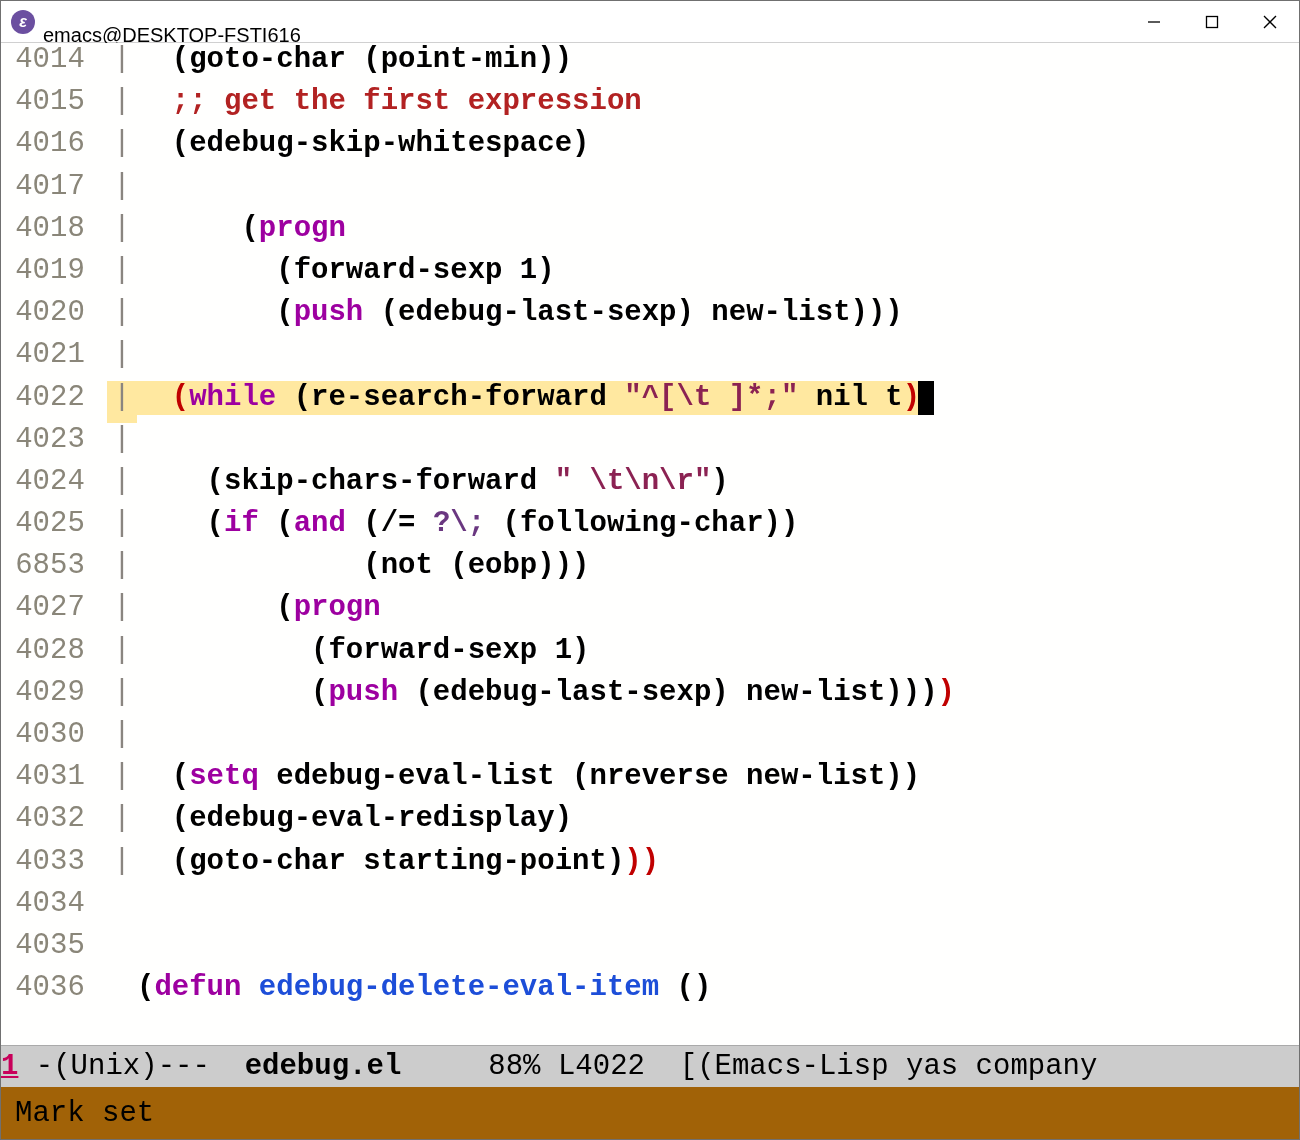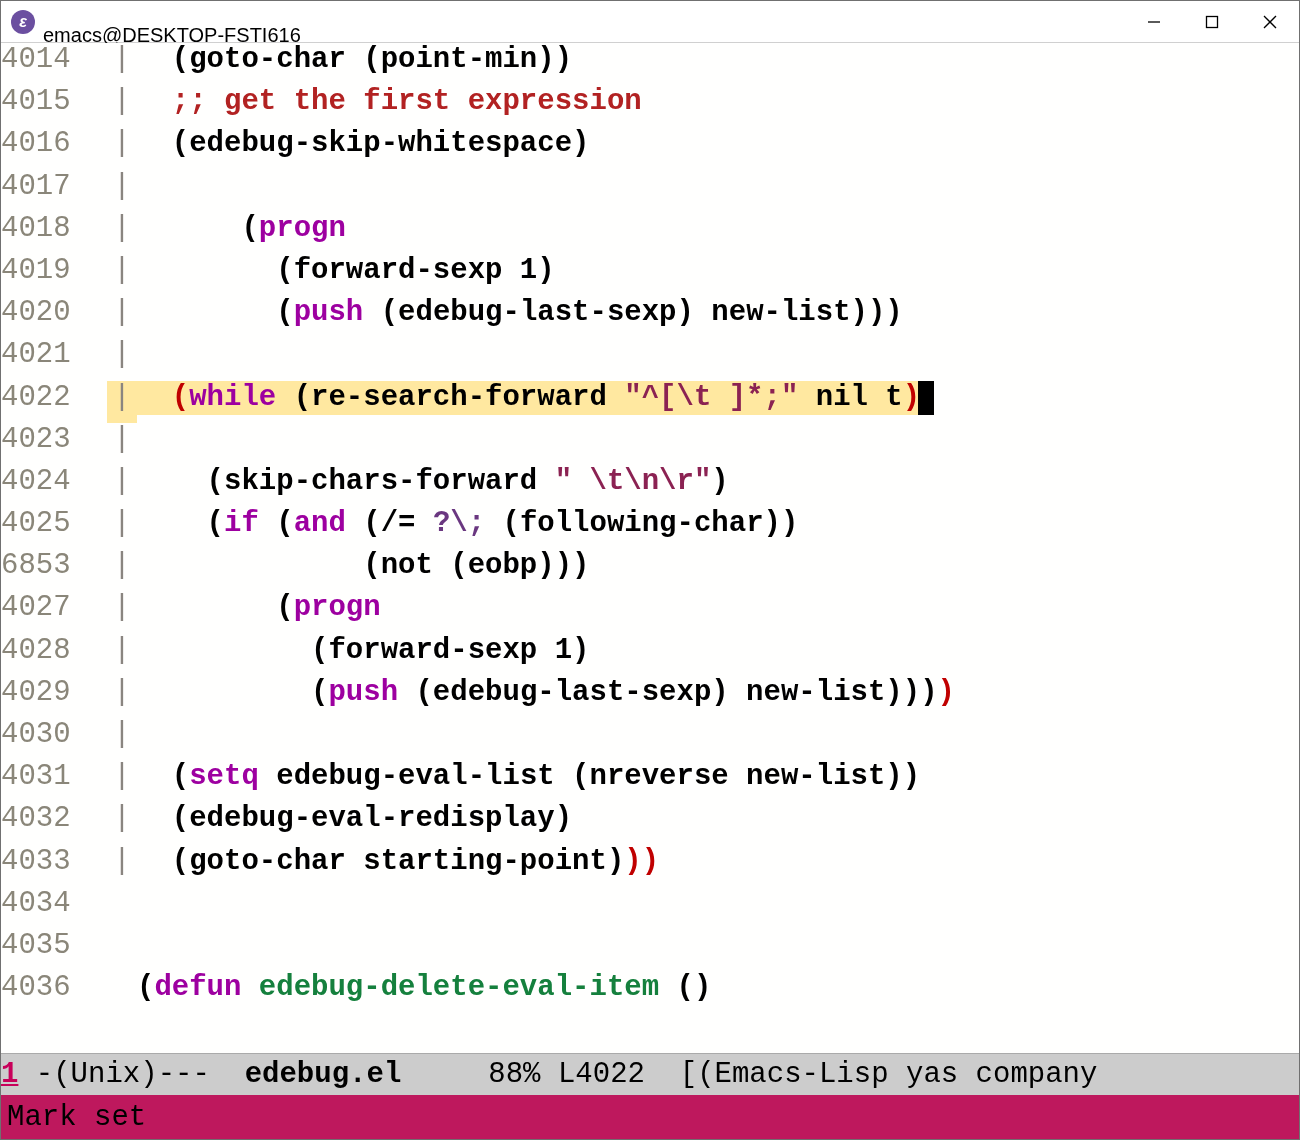--- a/index.html
+++ b/index.html
@@ -77,21 +77,21 @@
   }
   .line {
     display: flex;
     align-items: stretch;
     height: 42.2px;
     font-size: 29px;
     white-space: pre;
   }
   .lnum {
     width: 106px;
-    text-align: left;
+    text-align: center;
     padding-right: 8px;
     color: #8a8679;
     font-family: inherit;
     flex-shrink: 0;
   }
   .bar-col {
     width: 30px;
     display: flex;
     justify-content: center;
     flex-shrink: 0;
@@ -117,21 +117,21 @@
     height: 34px;
     background: #000;
     vertical-align: middle;
     margin-left: -2px;
   }
 
   
   .kw   { color: #9d00a0; }  
   .cmt  { color: #b22222; }  
   .str  { color: #8b2252; }  
-  .fn   { color: #15803d; }  
+  .fn   { color: #1d4ed8; }  
   .paren-red { color: #c00000; } 
   .const { color: #6a3780; }
 
   .modeline {
     height: 42px;
     background: #cccccc;
     color: #000;
     font-size: 29px;
     display: flex;
     align-items: center;
@@ -140,27 +140,27 @@
     overflow: hidden;
   }
   .modeline .window-num {
     color: #c8005a;
     font-weight: bold;
     text-decoration: underline;
   }
   .modeline .buffer-name { font-weight: bold; }
 
   .minibuffer {
-    height: 44px;
-    background: #be185d;
+    height: 52px;
+    background: #a16207;
     color: #000;
     font-size: 29px;
     display: flex;
     align-items: center;
-    padding-left: 6px;
+    padding-left: 14px;
   }
 </style>
 </head>
 <body>
 
 <div class="window">
 
   <div class="titlebar">
     <div class="app-icon">ε</div>
     <div class="title-text">emacs@DESKTOP-FSTI616</div>

